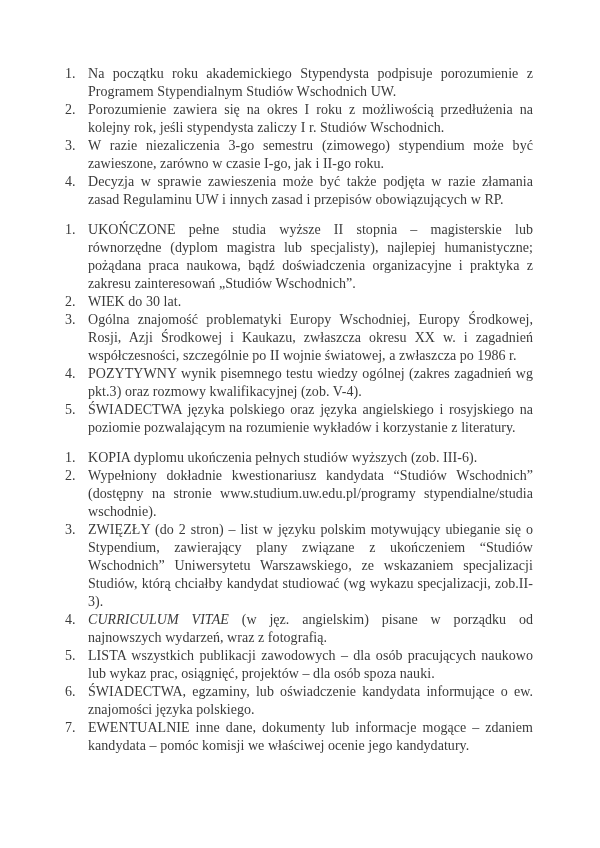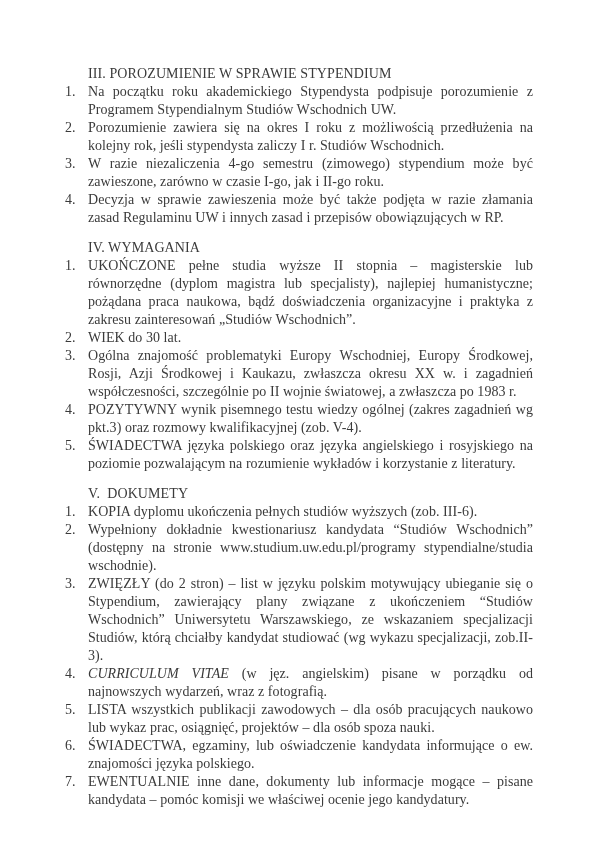--- a/index.html
+++ b/index.html
@@ -40,63 +40,60 @@
     letter-spacing: 0.05px;
   }
   .body i { font-style: italic; }
 </style>
 </head>
 <body>
 
 <main class="page">
   <div>
       <section class="sec">
-        <div class="sec-heading">III. POROZUMIENIE W SPRAWIE STYPENDIUM</div>
         <div class="item">
           <span class="num">1.</span>
           <span class="body">Na początku roku akademickiego Stypendysta podpisuje porozumienie z Programem Stypendialnym Studiów Wschodnich UW.</span>
         </div>
         <div class="item">
           <span class="num">2.</span>
           <span class="body">Porozumienie zawiera się na okres I roku z możliwością przedłużenia na kolejny rok, jeśli stypendysta zaliczy I r. Studiów Wschodnich.</span>
         </div>
         <div class="item">
           <span class="num">3.</span>
-          <span class="body">W razie niezaliczenia 4-go semestru (zimowego) stypendium może być zawieszone, zarówno w czasie I-go, jak i II-go roku.</span>
+          <span class="body">W razie niezaliczenia 3-go semestru (zimowego) stypendium może być zawieszone, zarówno w czasie I-go, jak i II-go roku.</span>
         </div>
         <div class="item">
           <span class="num">4.</span>
           <span class="body">Decyzja w sprawie zawieszenia może być także podjęta w razie złamania zasad Regulaminu UW i innych zasad i przepisów obowiązujących w RP.</span>
         </div>
       </section>
       <section class="sec">
-        <div class="sec-heading">IV. WYMAGANIA</div>
         <div class="item">
           <span class="num">1.</span>
           <span class="body">UKOŃCZONE pełne studia wyższe II stopnia – magisterskie lub równorzędne (dyplom magistra lub specjalisty), najlepiej humanistyczne; pożądana praca naukowa, bądź doświadczenia organizacyjne i praktyka z zakresu zainteresowań „Studiów Wschodnich”.</span>
         </div>
         <div class="item">
           <span class="num">2.</span>
           <span class="body">WIEK do 30 lat.</span>
         </div>
         <div class="item">
           <span class="num">3.</span>
-          <span class="body">Ogólna znajomość problematyki Europy Wschodniej, Europy Środkowej, Rosji, Azji Środkowej i Kaukazu, zwłaszcza okresu XX w. i zagadnień współczesności, szczególnie po II wojnie światowej, a zwłaszcza po 1983 r.</span>
+          <span class="body">Ogólna znajomość problematyki Europy Wschodniej, Europy Środkowej, Rosji, Azji Środkowej i Kaukazu, zwłaszcza okresu XX w. i zagadnień współczesności, szczególnie po II wojnie światowej, a zwłaszcza po 1986 r.</span>
         </div>
         <div class="item">
           <span class="num">4.</span>
           <span class="body">POZYTYWNY wynik pisemnego testu wiedzy ogólnej (zakres zagadnień wg pkt.3) oraz rozmowy kwalifikacyjnej (zob. V-4).</span>
         </div>
         <div class="item">
           <span class="num">5.</span>
           <span class="body">ŚWIADECTWA języka polskiego oraz języka angielskiego i rosyjskiego na poziomie pozwalającym na rozumienie wykładów i korzystanie z literatury.</span>
         </div>
       </section>
       <section class="sec">
-        <div class="sec-heading">V.  DOKUMETY</div>
         <div class="item">
           <span class="num">1.</span>
           <span class="body">KOPIA dyplomu ukończenia pełnych studiów wyższych (zob. III-6).</span>
         </div>
         <div class="item">
           <span class="num">2.</span>
           <span class="body">Wypełniony dokładnie kwestionariusz kandydata “Studiów Wschodnich” (dostępny na stronie www.studium.uw.edu.pl/programy stypendialne/studia wschodnie).</span>
         </div>
         <div class="item">
           <span class="num">3.</span>
@@ -109,17 +106,17 @@
         <div class="item">
           <span class="num">5.</span>
           <span class="body">LISTA wszystkich publikacji zawodowych – dla osób pracujących naukowo lub wykaz prac, osiągnięć, projektów – dla osób spoza nauki.</span>
         </div>
         <div class="item">
           <span class="num">6.</span>
           <span class="body">ŚWIADECTWA, egzaminy, lub oświadczenie kandydata informujące o ew. znajomości języka polskiego.</span>
         </div>
         <div class="item">
           <span class="num">7.</span>
-          <span class="body">EWENTUALNIE inne dane, dokumenty lub informacje mogące – pisane kandydata – pomóc komisji we właściwej ocenie jego kandydatury.</span>
+          <span class="body">EWENTUALNIE inne dane, dokumenty lub informacje mogące – zdaniem kandydata – pomóc komisji we właściwej ocenie jego kandydatury.</span>
         </div>
       </section>
     </div>
 </main>
 
 </body></html>

